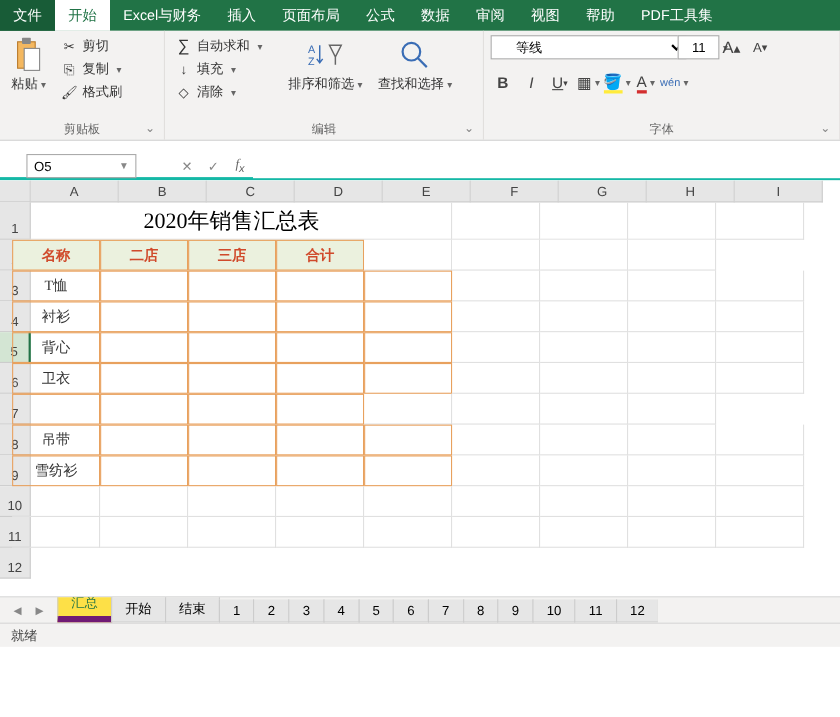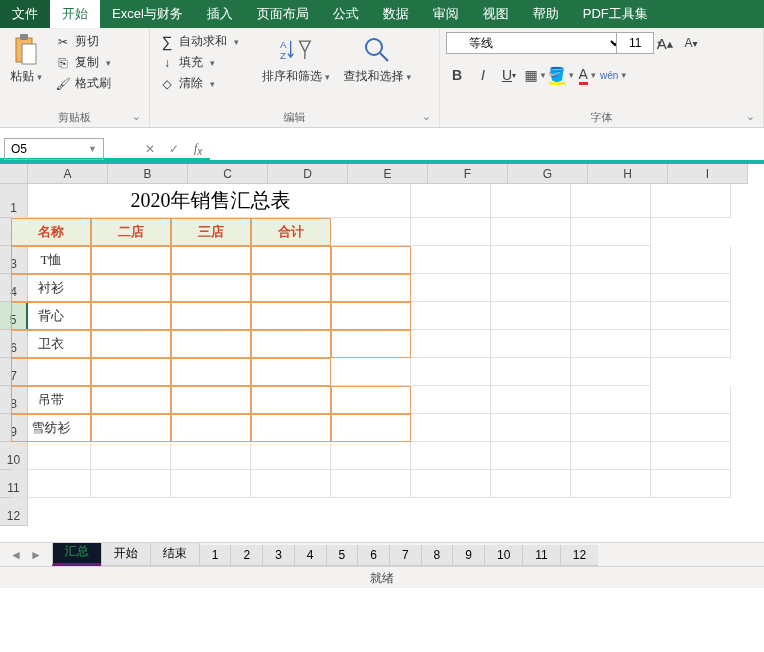--- a/index.html
+++ b/index.html
@@ -25,21 +25,21 @@
 .mini-btn { display: flex; align-items: center; gap: 4px; padding: 1px 3px; cursor: pointer; font-size: 12px; color: #333; white-space: nowrap; }
 .mini-btn .icon { width: 16px; height: 16px; display: flex; align-items: center; justify-content: center; }
 
 .font-grp .row { display: flex; align-items: center; gap: 4px; margin-bottom: 6px; }
 select.font, input.size { border: 1px solid #ababab; background: #fff; }
 select.font { width: 178px; height: 22px; font-size: 12px; padding: 0 18px; }
 input.size { width: 38px; height: 22px; text-align: center; font-size: 12px; }
 .font-btn { width: 22px; height: 22px; display: flex; align-items: center; justify-content: center; cursor: pointer; color: #444; font-size: 14px; }
 
 
-.fbar { display: flex; align-items: center; height: 24px; border-bottom: 6px solid #14b8a6; background: #fff; margin-top: 12px; }
+.fbar { display: flex; align-items: center; height: 24px; border-bottom: 3px solid #14b8a6; background: #fff; margin-top: 12px; padding-left: 20px; }
 .namebox { width: 100px; height: 22px; border: 1px solid #ababab; margin: 0 4px; padding: 0 6px; font-size: 12px; display: flex; align-items: center; justify-content: space-between; }
 .fbar .fx { padding: 0 8px; color: #666; font-style: italic; font-family: serif; }
 .fbar .btn { width: 24px; text-align: center; color: #888; }
 .fbar input { flex: 1; border: none; outline: none; height: 22px; padding: 0 6px; }
 
 
 .grid-wrap { position: relative; height: 378px; overflow: hidden; background: #fff; }
 .corner { position: absolute; left: 0; top: 0; width: 28px; height: 20px; background: #e6e6e6; border-right: 1px solid #ccc; border-bottom: 1px solid #ccc; }
 .col-headers { position: absolute; left: 28px; top: 0; height: 20px; display: flex; }
 .ch { width: 80px; height: 20px; background: #e6e6e6; border-right: 1px solid #ccc; border-bottom: 1px solid #ccc; text-align: center; line-height: 20px; color: #444; }
@@ -56,24 +56,24 @@
 
 .tbl-header .cell { background: #ebf1de; color: #d04a2b; font-weight: bold; border: 1px solid #e8a15e; }
 .tbl-row .cell { border: 1px solid #e8a15e; }
 .tbl-row .cell.name { font-family: SimSun, serif; }
 
 
 .sheet-bar { display: flex; align-items: center; height: 24px; background: #f3f2f1; border-top: 1px solid #d4d4d4; font-size: 12px; }
 .sheet-nav { display: flex; gap: 8px; padding: 0 10px; color: #888; }
 .sheet-tabs { display: flex; align-items: flex-end; height: 100%; overflow: hidden; }
 .sheet-tab { padding: 3px 12px; border: 1px solid #ccc; border-top: none; background: #e6e6e6; cursor: pointer; white-space: nowrap; margin-right: -1px; }
-.sheet-tab.active { background: #0f172a; border-bottom: 3px solid #701a75; color: #217346; font-weight: bold; }
-
-
-.status { height: 22px; background: #f3f2f1; border-top: 1px solid #d4d4d4; padding: 0 10px; line-height: 22px; color: #444; text-align: center; }
+.sheet-tab.active { background: #fde047; border-bottom: 6px solid #701a75; color: #217346; font-weight: normal; }
+
+
+.status { height: 22px; background: #f3f2f1; border-top: 1px solid #d4d4d4; padding: 0 10px; line-height: 22px; color: #444; }
 
 
 .caret::after { content: "▾"; font-size: 9px; margin-left: 3px; color: #666; }
 </style>
 </head>
 <body>
 
 <div class="tabs">
   <div class="tab file">文件</div>
   <div class="tab active">开始</div>

